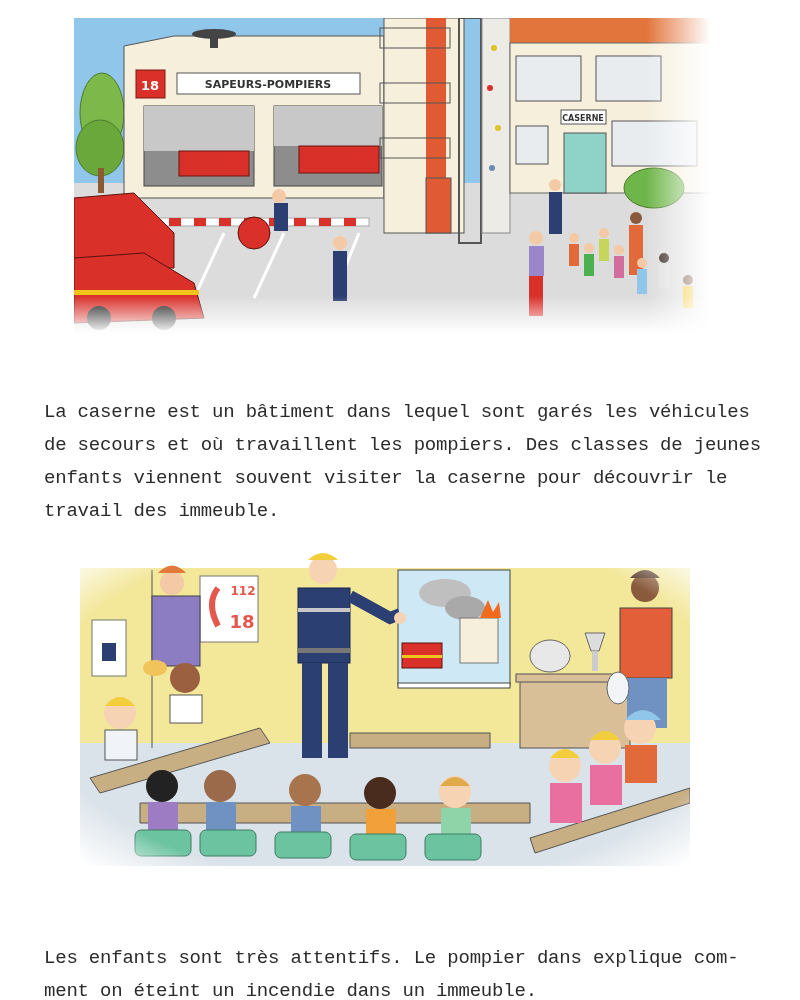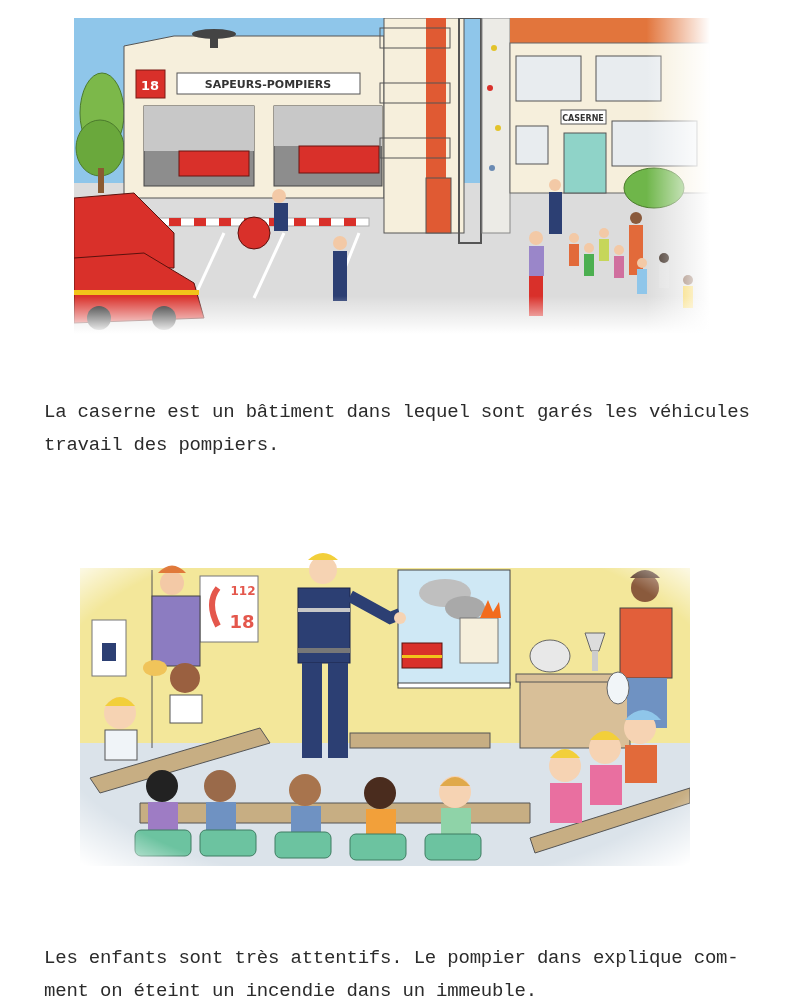--- a/index.html
+++ b/index.html
@@ -130,21 +130,23 @@
       <circle cx="614" cy="262" r="5" fill="#6b3e25"></circle>
         <rect x="609" y="268" width="10" height="22" fill="#f2c31a"></rect>
     </g>
     <rect x="0" y="0" width="636" height="316" fill="url(#fadeR)"></rect>
     <rect x="0" y="0" width="636" height="316" fill="url(#fadeB)"></rect>
   </svg>
 </div>
 
 <div class="para" style="top:392px;">
   <div>La caserne est un bâtiment dans lequel sont garés les véhicules</div>
-  <div>travail des pompiers.</div>
+  <div>de secours et où travaillent les pompiers. Des classes de jeunes</div>
+  <div>enfants viennent souvent visiter la caserne pour découvrir le</div>
+  <div>travail des immeuble.</div>
 </div>
 
 <div class="illus" style="left:80px; top:548px; width:610px; height:318px;">
   <svg viewBox="0 0 610 318" preserveAspectRatio="none">
     <defs>
       <radialGradient id="vign" cx="0.5" cy="0.5" r="0.7">
         <stop offset="0.8" stop-color="#fff" stop-opacity="0"></stop>
         <stop offset="1" stop-color="#fff" stop-opacity="1"></stop>
       </radialGradient>
     </defs>

